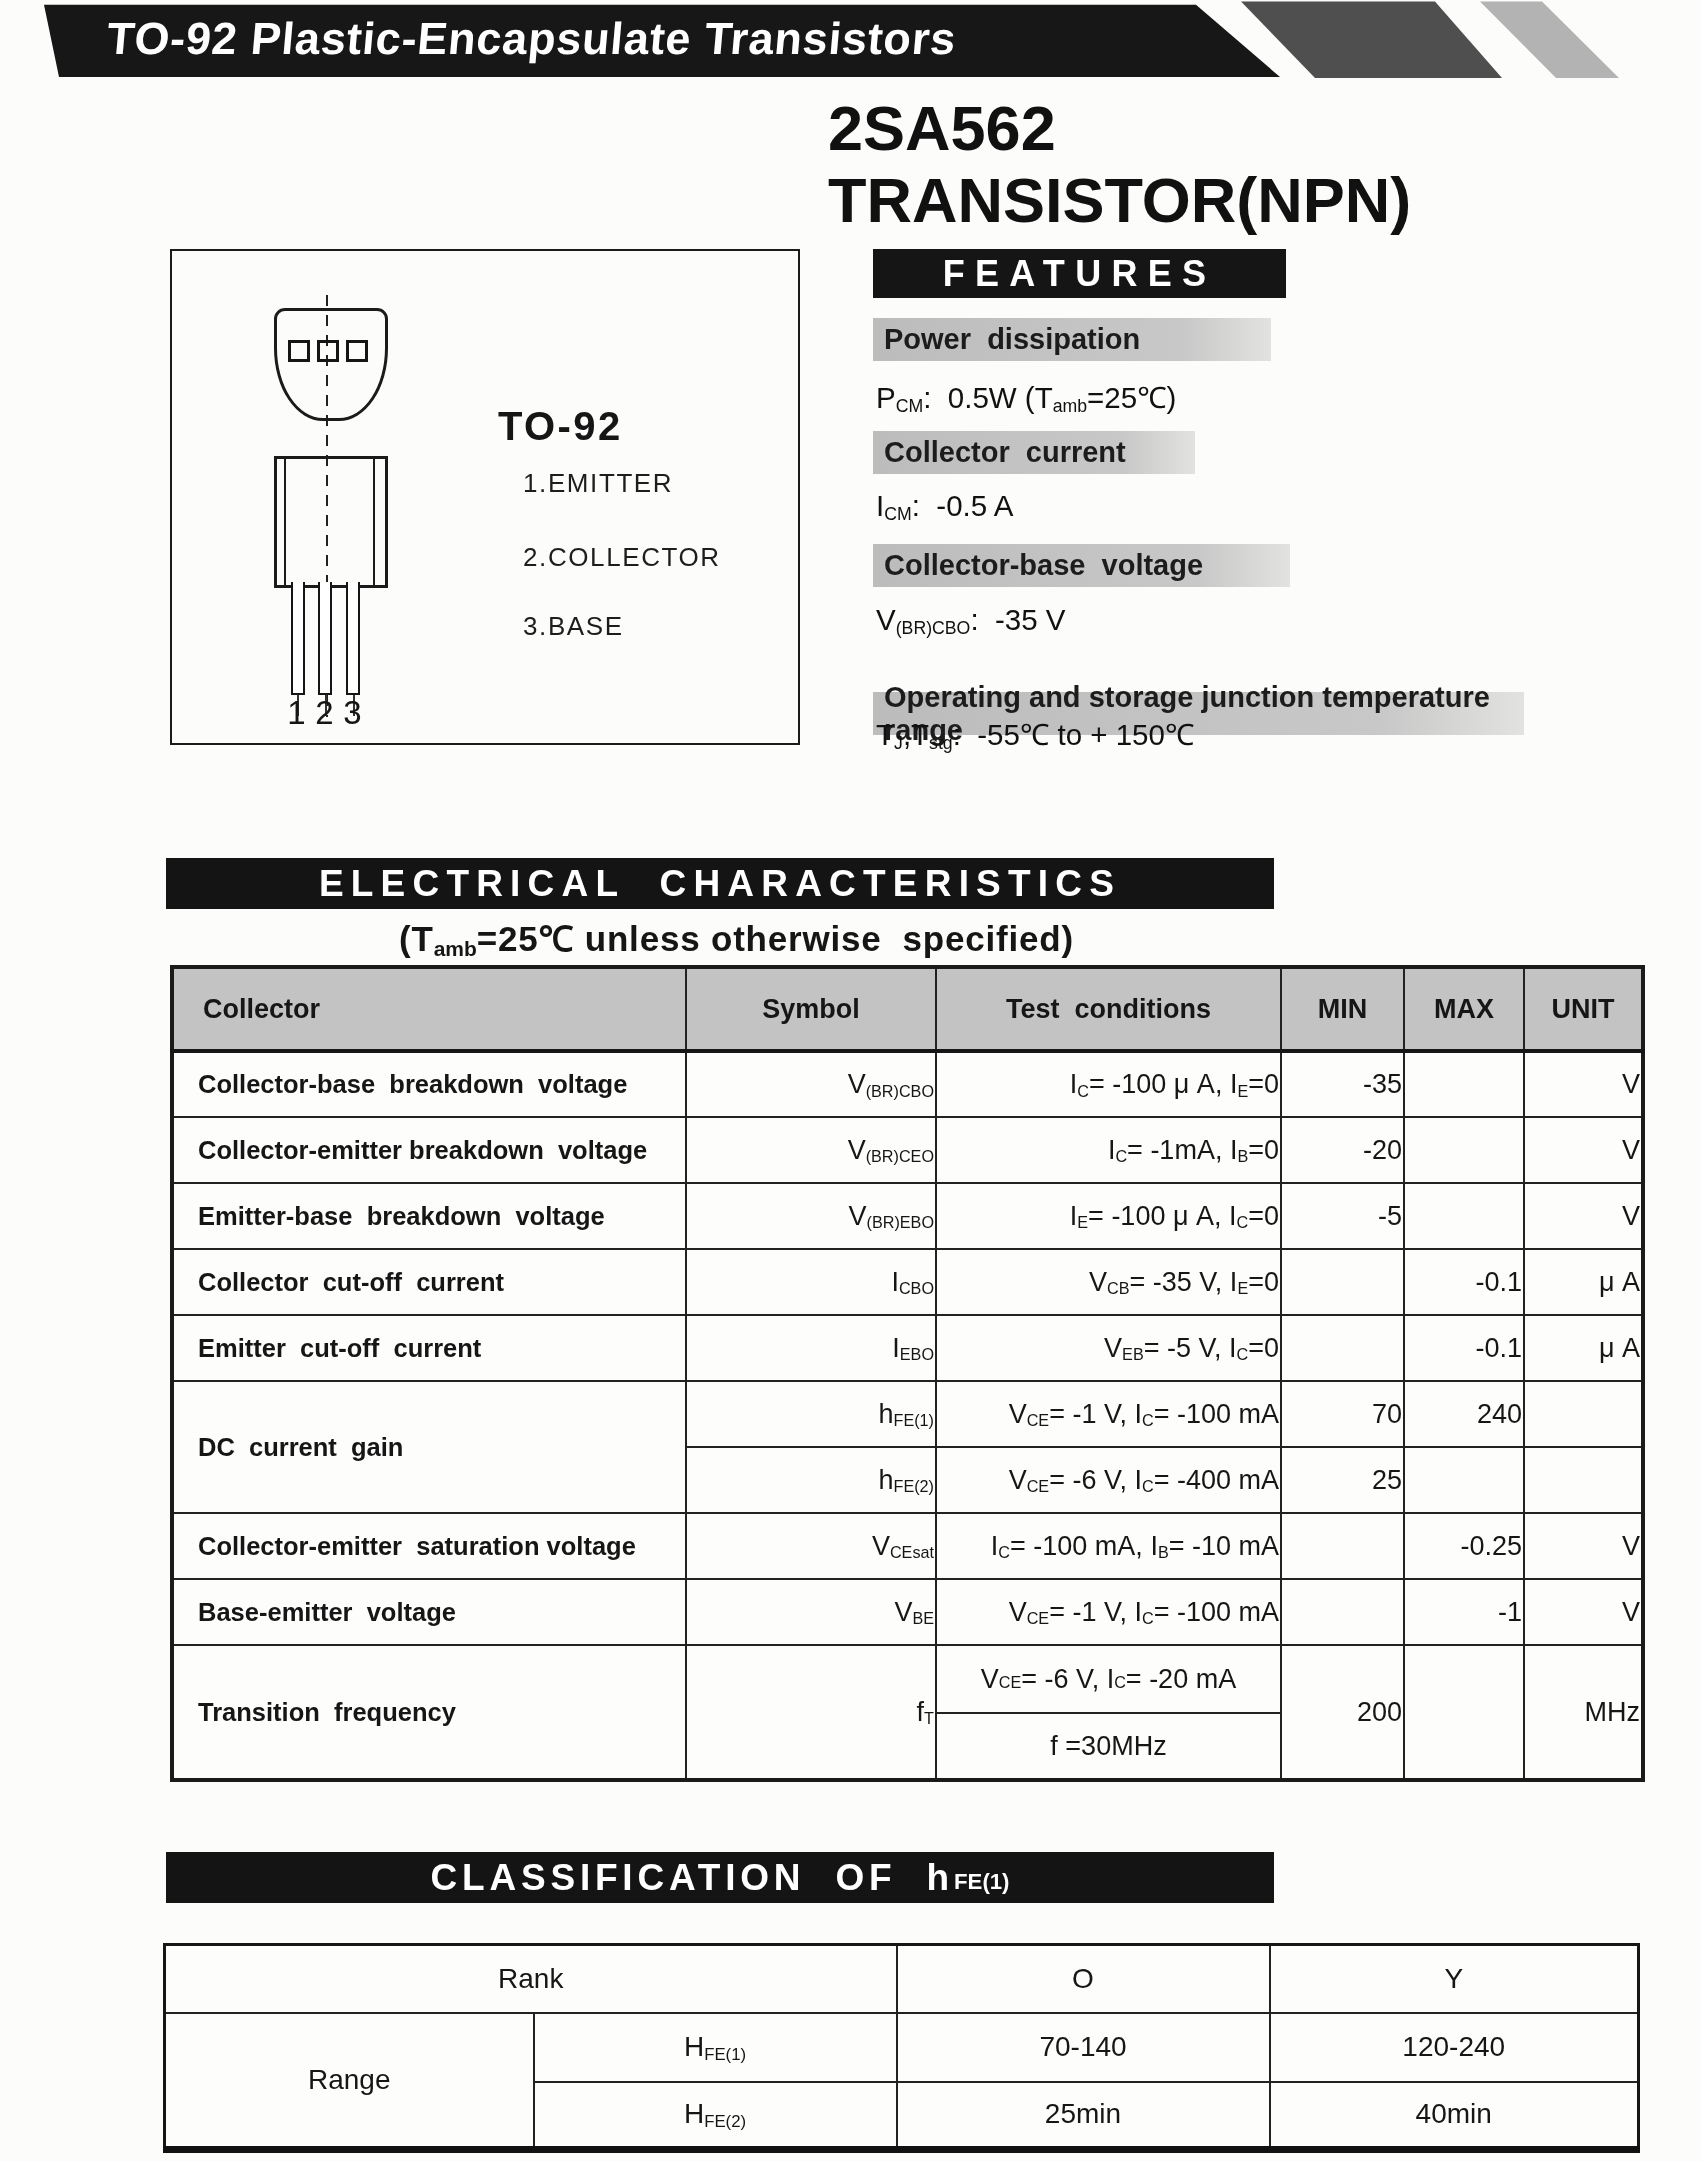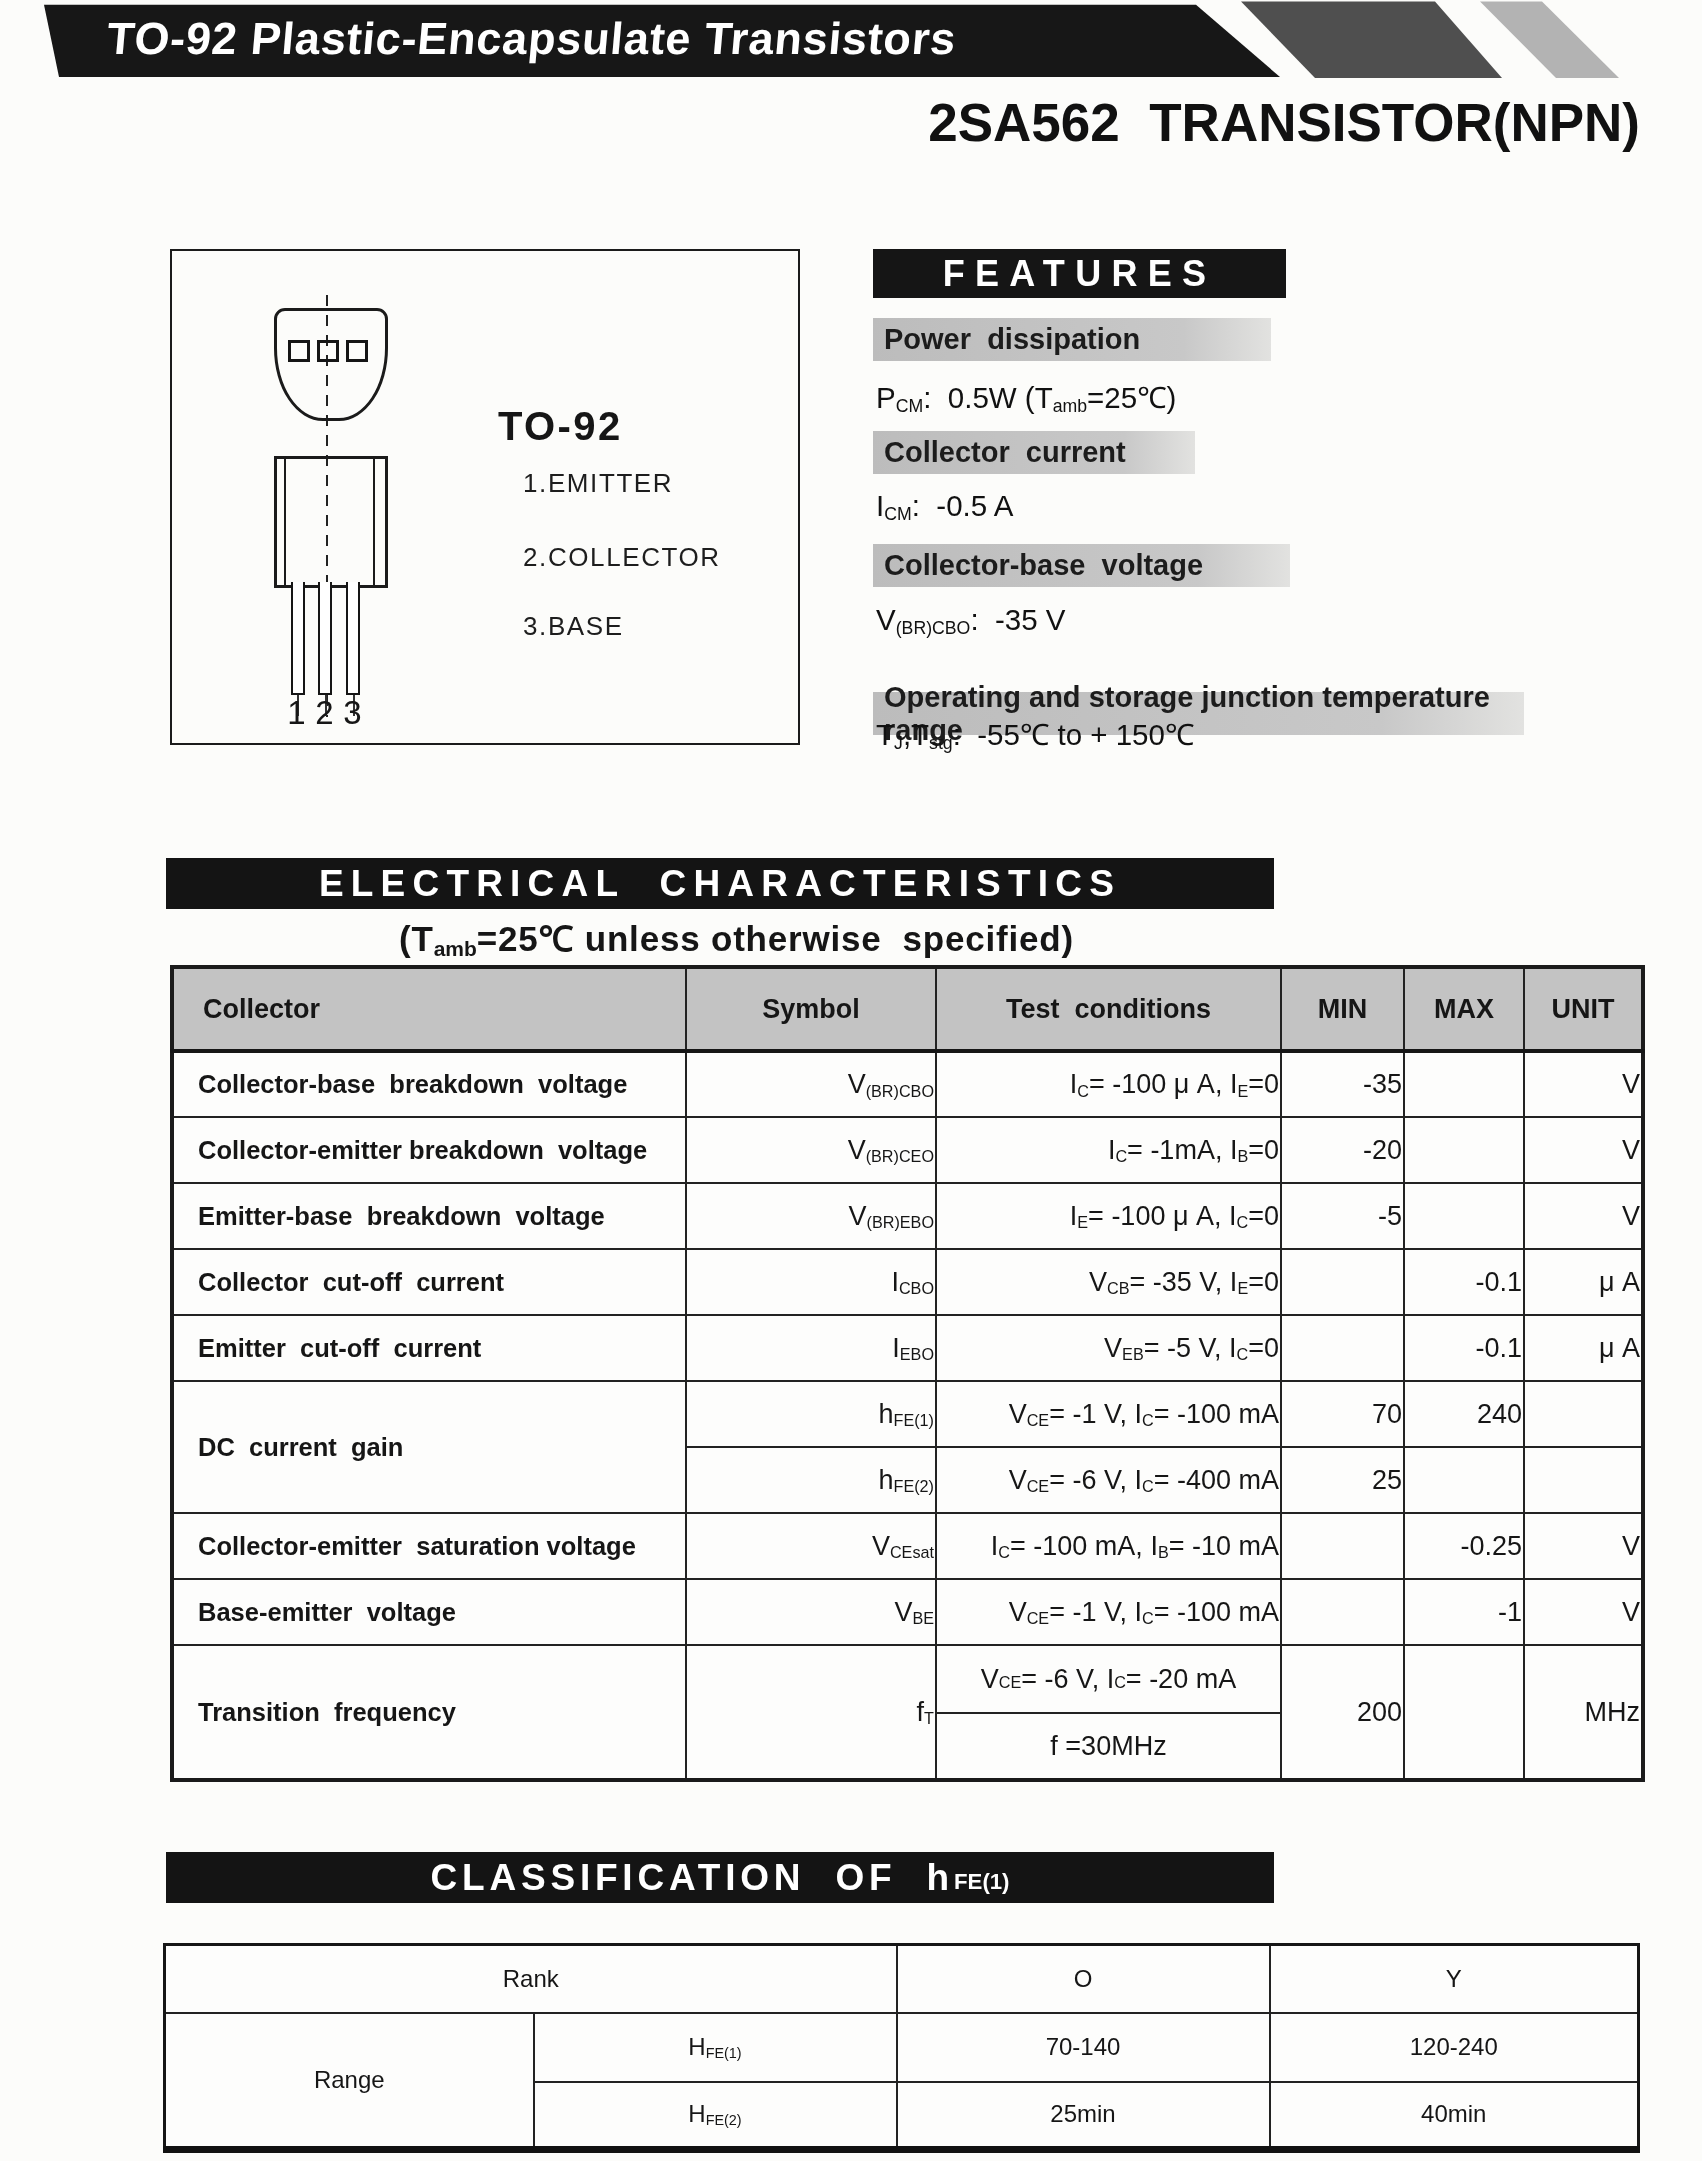--- a/index.html
+++ b/index.html
@@ -17,21 +17,21 @@
   
   .top-banner{left:0;top:0;width:1703px;height:83px;}
   .banner-black{left:0;top:0;width:1353px;height:80px;background:#171717;
     clip-path:polygon(44px 4.8px,1196px 4.8px,1280px 77px,59px 77px);}
   .banner-text{left:107px;top:12.7px;width:1115px;font-size:45px;font-weight:bold;color:#fff;
     letter-spacing:0.8px;transform:skewX(-5deg);}
   .stripe1{left:0;top:0;width:1703px;height:80px;background:#4f4f4f;
     clip-path:polygon(1241px 1.6px,1435px 1.6px,1502px 78px,1315px 78px);}
   .stripe2{left:0;top:0;width:1703px;height:80px;background:#b3b3b3;
     clip-path:polygon(1480px 1.6px,1542px 1.6px,1619px 78px,1556px 78px);}
-  .doc-title{left:828px;top:92px;width:812px;text-align:right;font-size:53px;font-weight:bold;
+  .doc-title{left:828px;top:92px;width:812px;text-align:left;font-size:63px;font-weight:bold;
     letter-spacing:0px;color:#111;}
 
   
   .pkg-box{left:170px;top:249px;width:626px;height:492px;border:2.4px solid #1b1b1b;background:transparent;}
   .centerline{left:154px;top:44px;width:2.4px;height:670px;max-height:422px;
     background:repeating-linear-gradient(180deg,#222 0 11px,transparent 11px 20px);}
   .shield{left:102px;top:57px;width:108px;height:107px;border:3.2px solid #1b1b1b;
     border-radius:11px 11px 49px 49px / 11px 11px 73px 73px;background:transparent;}
   .pad{width:16px;height:16px;border:3.2px solid #151515;top:89px;background:transparent;}
   .pad.p1{left:116px;} .pad.p2{left:145px;} .pad.p3{left:174px;}
@@ -76,21 +76,21 @@
   table.spec td.param{text-align:left;padding-left:24px;font-weight:bold;font-size:25.5px;}
   .ft-test{padding:0!important;}
   .ft-test .half{display:flex;align-items:center;justify-content:center;height:64px;}
   .ft-test .half.first{border-bottom:2.4px solid #222;height:66px;}
 
   
   .cls-banner{left:166px;top:1852px;width:1108px;height:51px;background:#141414;color:#fff;
     font-size:37px;font-weight:bold;letter-spacing:4.8px;display:flex;align-items:center;justify-content:center;}
   table.cls{position:absolute;left:163px;top:1943px;width:1474px;border-collapse:collapse;table-layout:fixed;
     background:#fdfdfc;border:3.2px solid #161616;border-bottom:7.2px solid #111;}
-  table.cls td{border:2.4px solid #222;font-size:24px;text-align:center;}
+  table.cls td{border:2.4px solid #222;font-size:28px;text-align:center;}
 </style>
 </head>
 <body>
 
 <div class="abs top-banner">
   <div class="abs banner-black">
     <div class="abs banner-text" data-bind="banner.text">TO-92 Plastic-Encapsulate Transistors</div>
   </div>
   <div class="abs stripe1"></div>
   <div class="abs stripe2"></div>

